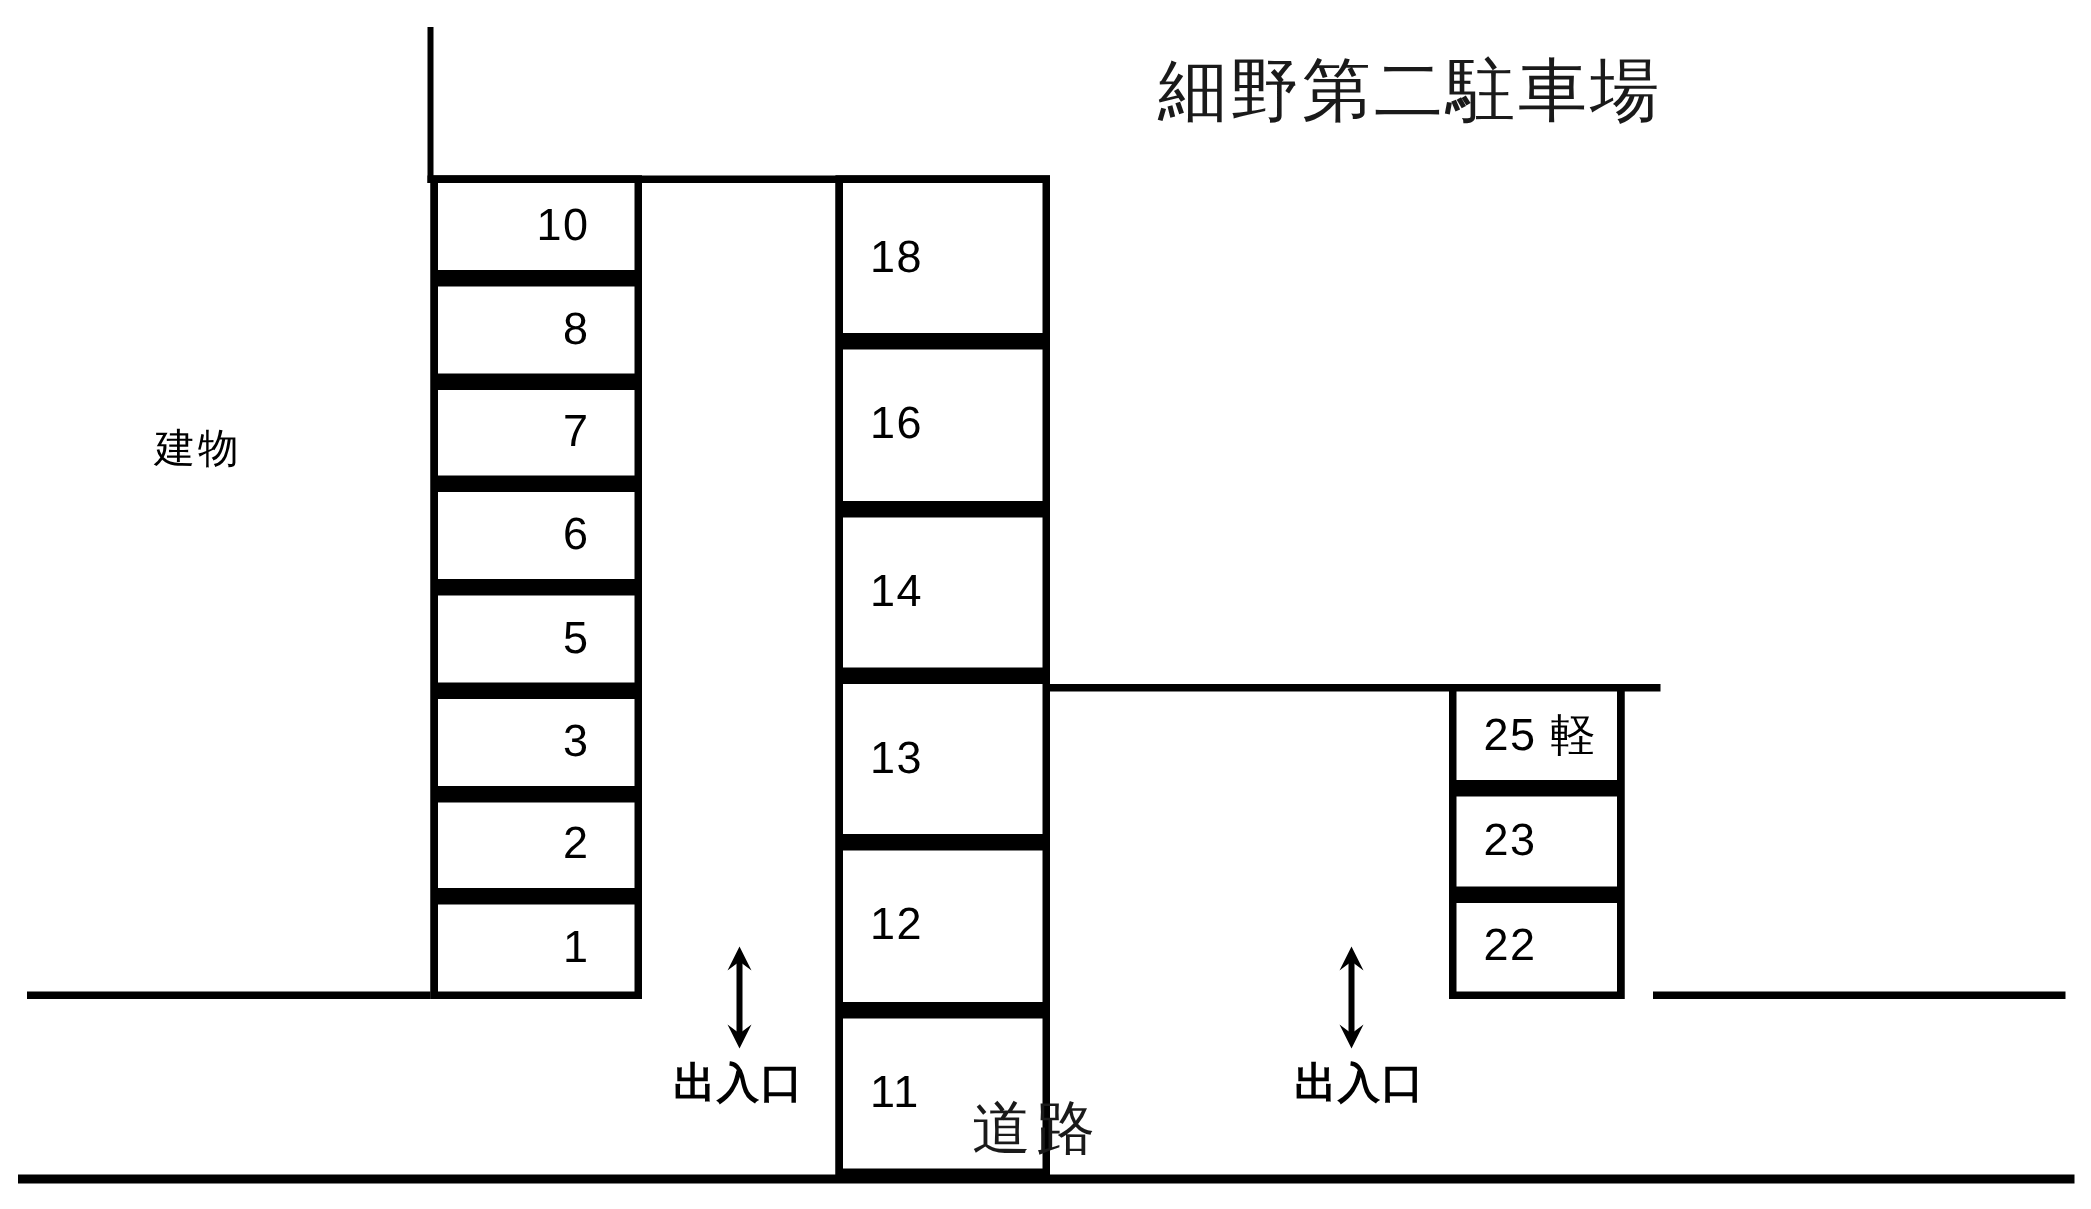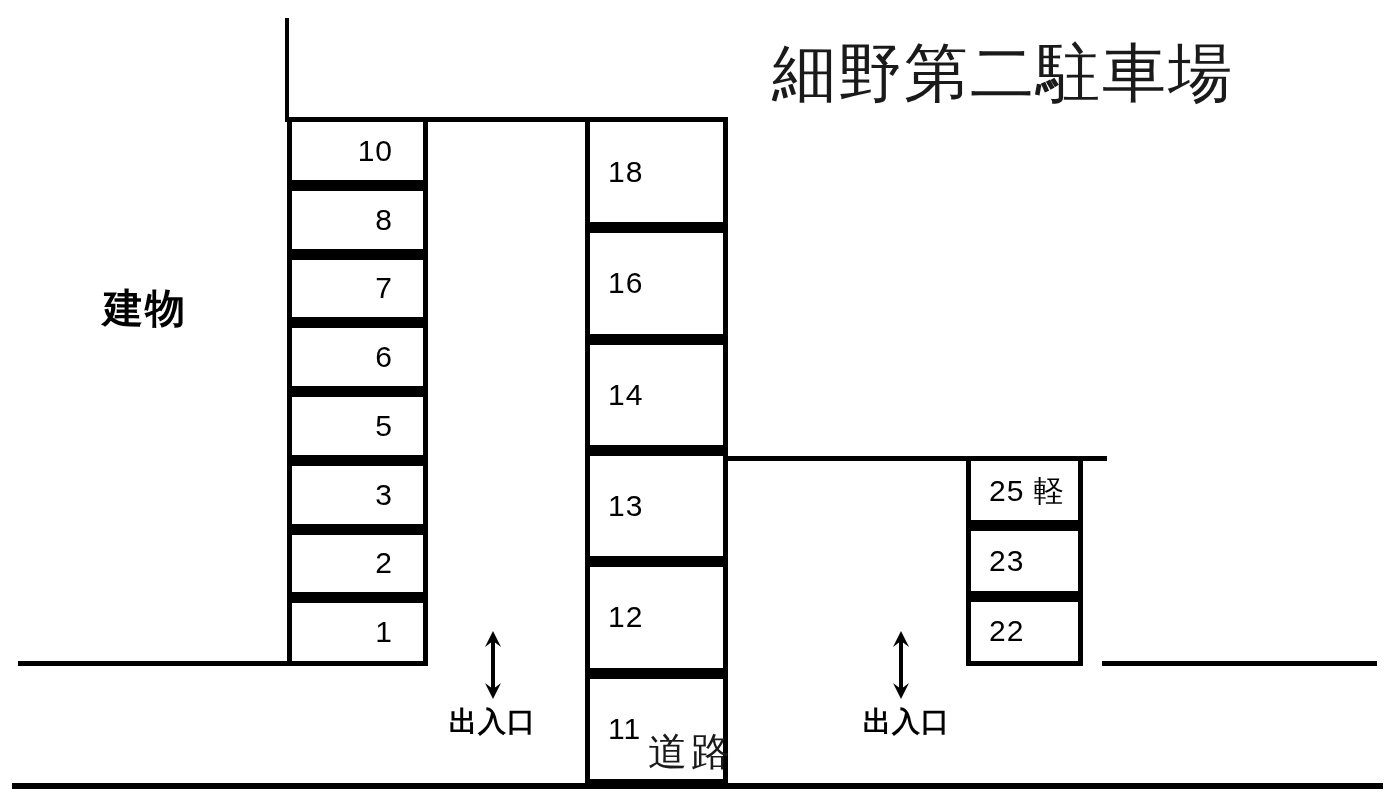--- a/index.html
+++ b/index.html
@@ -15,31 +15,31 @@
     background: #ffffff;
     overflow: hidden;
     color: #000;
   }
   .line { position: absolute; background: #000; }
 
   
   #title {
     position: absolute;
     left: 772px; top: 30px;
-    font-size: 64px;
+    font-size: 46px;
     font-weight: 300;
     letter-spacing: 2px;
     color: #1a1a1a;
     white-space: nowrap;
   }
   #building-label {
     position: absolute;
     left: 103px; top: 281px;
-    font-size: 40px;
-    font-weight: bold;
+    font-size: 27px;
+    font-weight: normal;
     letter-spacing: 2px;
     white-space: nowrap;
   }
   #road-label {
     position: absolute;
     left: 648px; top: 725px;
     font-size: 39px;
     font-weight: 300;
     letter-spacing: 4px;
     color: #1a1a1a;
@@ -60,21 +60,21 @@
   .parking-column {
     position: absolute;
     box-sizing: border-box;
     background: #000;
     border: 5px solid #000;
     display: flex;
     flex-direction: column;
     gap: 11px;
   }
   #col-left     { left: 287px; top: 117px; width: 141px; height: 549px; }
-  #col-middle   { left: 557px; top: 117px; width: 143px; height: 667px; margin-left: 28px; }
+  #col-middle   { left: 557px; top: 117px; width: 143px; height: 667px; }
   #col-rightmid { left: 695px; top: 456px; width: 140px; height: 210px; }
   #col-farright { left: 966px; top: 456px; width: 117px; height: 210px; }
 
   .space {
     background: #fff;
     flex: 1 1 0;
     display: flex;
     align-items: center;
     font-size: 30px;
     font-weight: 500;

